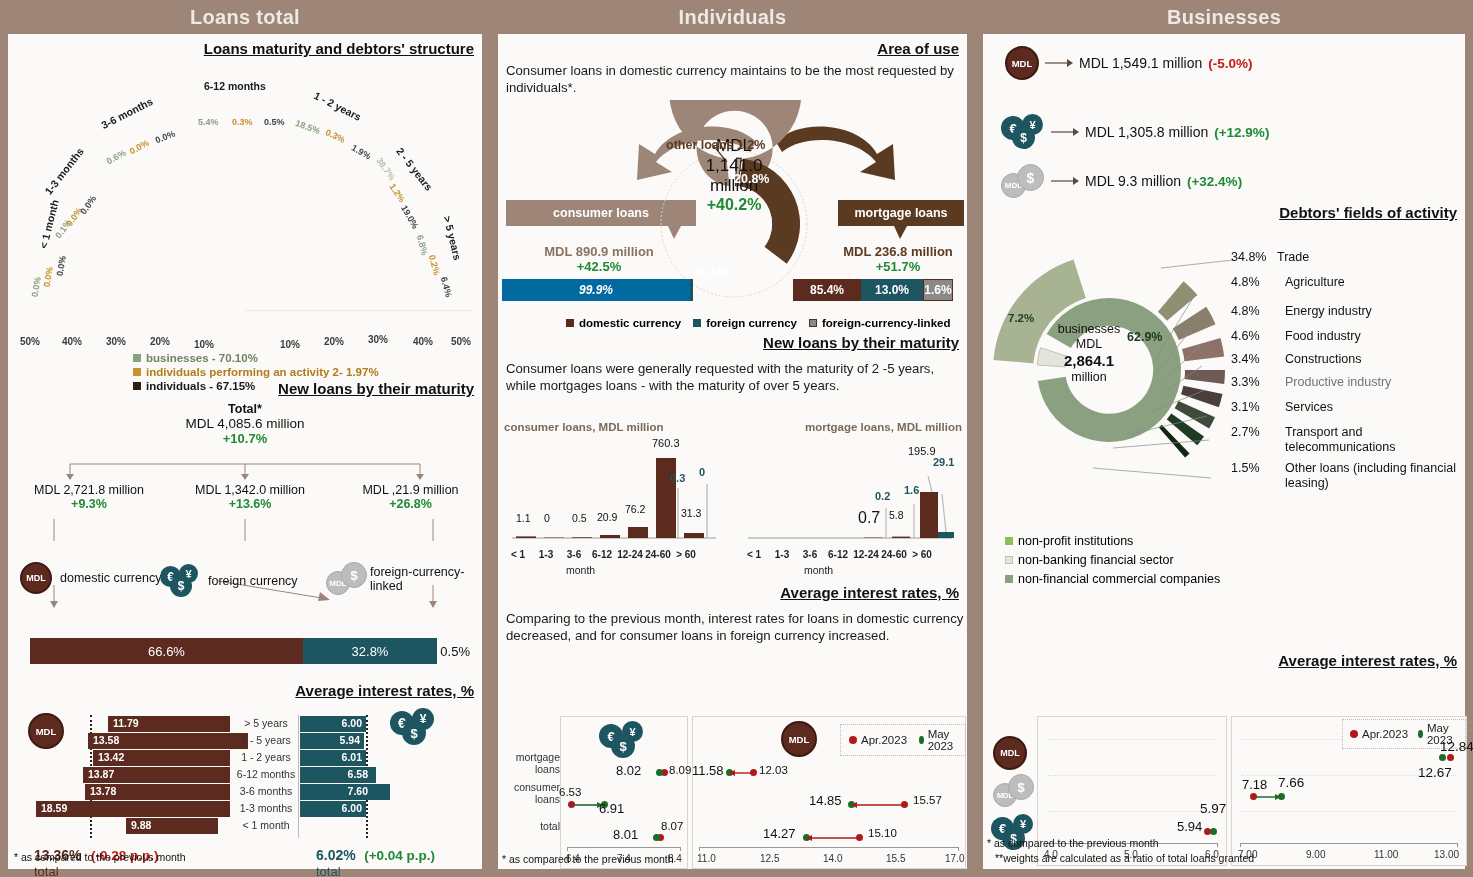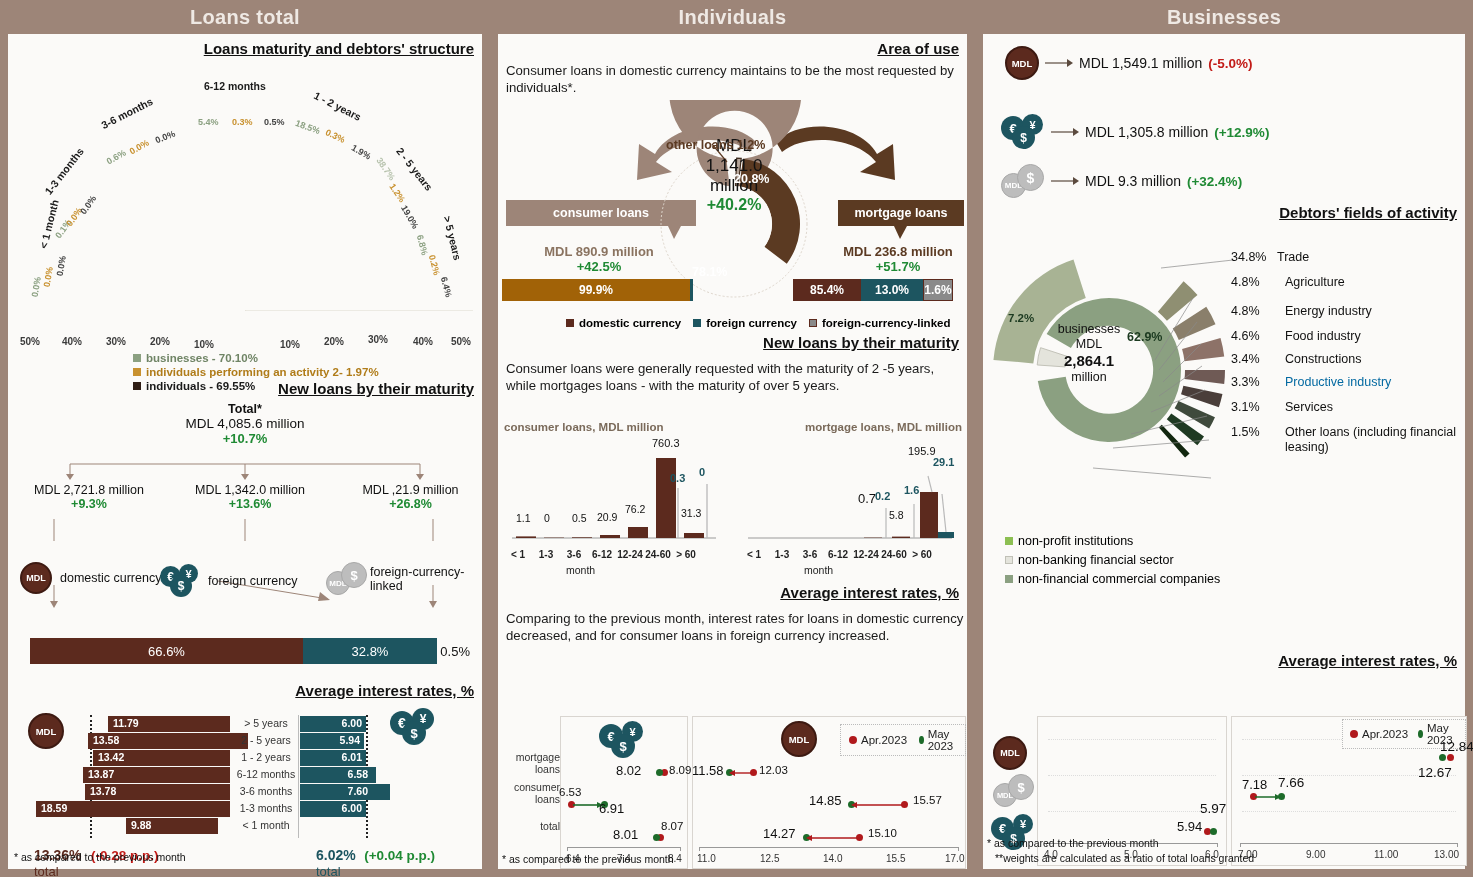--- a/index.html
+++ b/index.html
@@ -188,21 +188,21 @@
         <div class="lg" style="color:#6f8465;">
           <span class="sw" style="background:#8ba081;"></span>
           <span>businesses - 70.10%</span>
         </div>
         <div class="lg" style="color:#b07c19;margin-top:2px;">
           <span class="sw" style="background:#c8912f;"></span>
           <span>individuals performing an activity 2- 1.97%</span>
         </div>
         <div class="lg" style="color:#1a1a1a;margin-top:2px;">
           <span class="sw" style="background:#2f1d14;"></span>
-          <span>individuals - 69.55%</span>
+          <span>individuals - 67.15%</span>
         </div>
       </div>
 
       <div class="sec-title" style="position:absolute;right:8px;top:346px;">New loans by their maturity</div>
 
       <div style="position:absolute;left:0;right:0;top:368px;text-align:center;">
         <div style="font-size:12.5px;font-weight:bold;color:#111;">Total*</div>
         <div style="font-size:13.5px;color:#111;">MDL 4,085.6 million</div>
         <div style="font-size:13px;" class="grn">+10.7%</div>
       </div>
@@ -392,21 +392,21 @@
           <div style="font-size:13px;color:#8a7360;font-weight:bold;">MDL 890.9 million</div>
           <div class="grn" style="font-size:13px;">+42.5%</div>
         </div>
         <div style="position:absolute;left:330px;top:144px;width:140px;text-align:center;">
           <div style="font-size:13px;color:#5b3a22;font-weight:bold;">MDL 236.8 million</div>
           <div class="grn" style="font-size:13px;">+51.7%</div>
         </div>
       </div>
 
       <div style="position:absolute;left:4px;top:245px;display:flex;height:22px;">
-        <div style="width:188px;background:#a16207;color:#fff;font-size:12px;font-weight:bold;display:flex;align-items:center;justify-content:center;">99.9%</div>
+        <div style="width:188px;background:#0369a1;color:#fff;font-size:12px;font-weight:bold;display:flex;align-items:center;justify-content:center;font-style:italic;">99.9%</div>
         <div style="width:3px;background:#1d5560;"></div>
       </div>
       <div style="position:absolute;left:295px;top:245px;display:flex;height:22px;">
         <div style="width:68px;background:#5c2a1e;color:#fff;font-size:12px;font-weight:bold;display:flex;align-items:center;justify-content:center;">85.4%</div>
         <div style="width:62px;background:#1d5560;color:#fff;font-size:12px;font-weight:bold;display:flex;align-items:center;justify-content:center;">13.0%</div>
         <div style="width:30px;background:#8a8a8a;border:1px solid #5c2a1e;color:#fff;font-size:12px;font-weight:bold;display:flex;align-items:center;justify-content:center;">1.6%</div>
       </div>
 
       <div style="position:absolute;left:68px;top:283px;display:flex;gap:12px;">
         <div class="lg">
@@ -467,21 +467,21 @@
           <line x1="2" y1="94" x2="206" y2="94" stroke="#9a9a9a" stroke-width="1"></line>
           <rect x="118" y="93.6" width="18" height="0.4" fill="#5c2a1e"></rect>
           <rect x="146" y="92.6" width="18" height="1.4" fill="#5c2a1e"></rect>
           <rect x="174" y="48" width="18" height="46" fill="#5c2a1e"></rect>
           <rect x="192" y="88" width="16" height="6" fill="#1d5560"></rect>
           <line x1="140" y1="64" x2="140" y2="94" stroke="#b9b9b9" stroke-width="1.2"></line>
           <line x1="168" y1="60" x2="168" y2="94" stroke="#b9b9b9" stroke-width="1.2"></line>
           <line x1="196" y1="50" x2="200" y2="88" stroke="#b9b9b9" stroke-width="1.2"></line>
           <line x1="182" y1="32" x2="186" y2="48" stroke="#b9b9b9" stroke-width="1.2"></line>
         </svg>
-        <div style="position:absolute;left:112px;top:71px;font-size:13px;color:#111;">0.7</div>
+        <div style="position:absolute;left:112px;top:89px;font-size:16px;color:#111;">0.7</div>
         <div style="position:absolute;left:143px;top:89px;font-size:10.5px;color:#111;">5.8</div>
         <div style="position:absolute;left:162px;top:25px;font-size:11px;color:#111;">195.9</div>
         <div style="position:absolute;left:129px;top:70px;font-size:11px;font-weight:bold;color:#1d5560;">0.2</div>
         <div style="position:absolute;left:158px;top:64px;font-size:11px;font-weight:bold;color:#1d5560;">1.6</div>
         <div style="position:absolute;left:187px;top:36px;font-size:11px;font-weight:bold;color:#1d5560;">29.1</div>
         <div style="position:absolute;left:-6px;top:129px;width:216px;display:flex;">
           <div style="width:28px;text-align:center;font-size:10px;font-weight:bold;color:#222;">&lt; 1</div>
           <div style="width:28px;text-align:center;font-size:10px;font-weight:bold;color:#222;">1-3</div>
           <div style="width:28px;text-align:center;font-size:10px;font-weight:bold;color:#222;">3-6</div>
           <div style="width:28px;text-align:center;font-size:10px;font-weight:bold;color:#222;">6-12</div>
@@ -686,25 +686,29 @@
         <div style="display:flex;gap:10px;height:23px;">
           <span style="font-size:12.5px;color:#111;width:44px;">4.6%</span>
           <span style="font-size:12.5px;color:#111;">Food industry</span>
         </div>
         <div style="display:flex;gap:10px;height:23px;">
           <span style="font-size:12.5px;color:#111;width:44px;">3.4%</span>
           <span style="font-size:12.5px;color:#111;">Constructions</span>
         </div>
         <div style="display:flex;gap:10px;height:25px;">
           <span style="font-size:12.5px;color:#111;width:44px;">3.3%</span>
-          <span style="font-size:12.5px;color:#0369a1;">Productive industry</span>
+          <span style="font-size:12.5px;color:#737373;">Productive industry</span>
         </div>
         <div style="display:flex;gap:10px;height:25px;">
           <span style="font-size:12.5px;color:#111;width:44px;">3.1%</span>
           <span style="font-size:12.5px;color:#111;">Services</span>
+        </div>
+        <div style="display:flex;gap:10px;height:36px;">
+          <span style="font-size:12.5px;color:#111;width:44px;">2.7%</span>
+          <span style="font-size:12.5px;color:#111;line-height:1.2;width:180px;">Transport and telecommunications</span>
         </div>
         <div style="display:flex;gap:10px;height:36px;">
           <span style="font-size:12.5px;color:#111;width:44px;">1.5%</span>
           <span style="font-size:12.5px;color:#111;line-height:1.2;width:180px;">Other loans (including financial leasing)</span>
         </div>
       </div>
 
       <div style="position:absolute;left:22px;top:500px;">
         <div class="lg" style="font-weight:normal;font-size:12.5px;margin-bottom:5px;">
           <span class="sw" style="background:#8cbf52;"></span>

